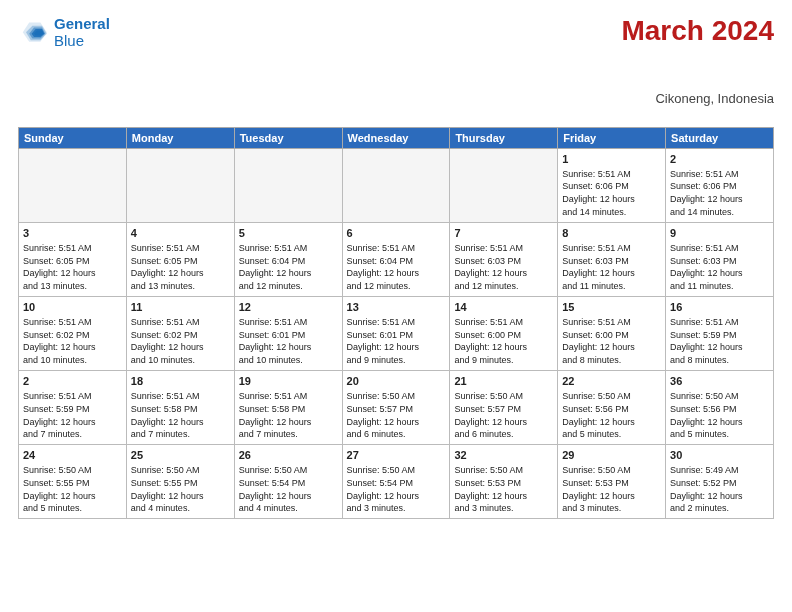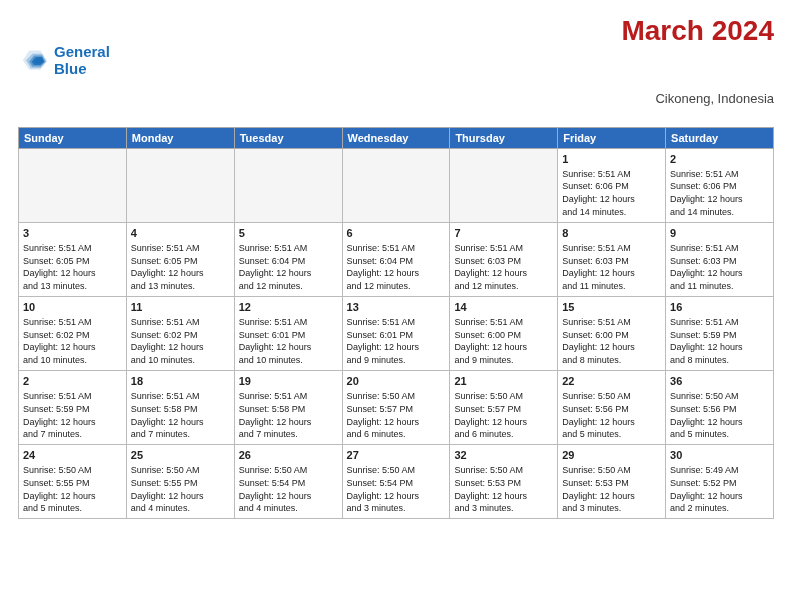--- a/index.html
+++ b/index.html
@@ -12,21 +12,21 @@
     }
     .page {
       width: 792px;
       height: 612px;
       padding: 16px 18px 10px 18px;
       background: #fff;
     }
     .header {
       display: flex;
       justify-content: space-between;
-      align-items: center;
+      align-items: flex-start;
       margin-bottom: 6px;
     }
     .logo {
       display: flex;
       align-items: center;
       gap: 4px;
     }
     .logo-text {
       font-size: 15px;
       color: #333;
@@ -102,21 +102,21 @@
     <div class="logo">
       <svg class="logo-icon" viewBox="0 0 40 34" xmlns="http://www.w3.org/2000/svg">
         <polygon points="14,4 28,4 36,16 28,28 14,28 6,16" fill="#1a6fba" opacity="0.15"></polygon>
         <polygon points="18,8 30,8 36,18 28,26 16,26 10,16" fill="#1a6fba" opacity="0.3"></polygon>
         <polygon points="20,10 30,10 34,18 28,24 18,24 14,18" fill="#1a6fba" opacity="0.5"></polygon>
         <polygon points="22,12 30,12 33,18 28,22 20,22 17,18" fill="#1a6fba" opacity="0.85"></polygon>
         <polygon points="24,14 30,14 32,18 28,20 22,20 20,18" fill="#1a6fba"></polygon>
       </svg>
       <div class="logo-text">
         <div><span>General</span></div>
-        <div><span style="color:#1a6fba;font-weight:bold;">Blue</span></div>
+        <div><span style="color:#1a6fba;font-weight:normal;">Blue</span></div>
       </div>
     </div>
     <div class="title-block">
       <div class="month-title">March 2024</div>
       <div class="subtitle">Cikoneng, Indonesia</div>
     </div>
   </div>
 
   <table class="calendar">
     <thead>

